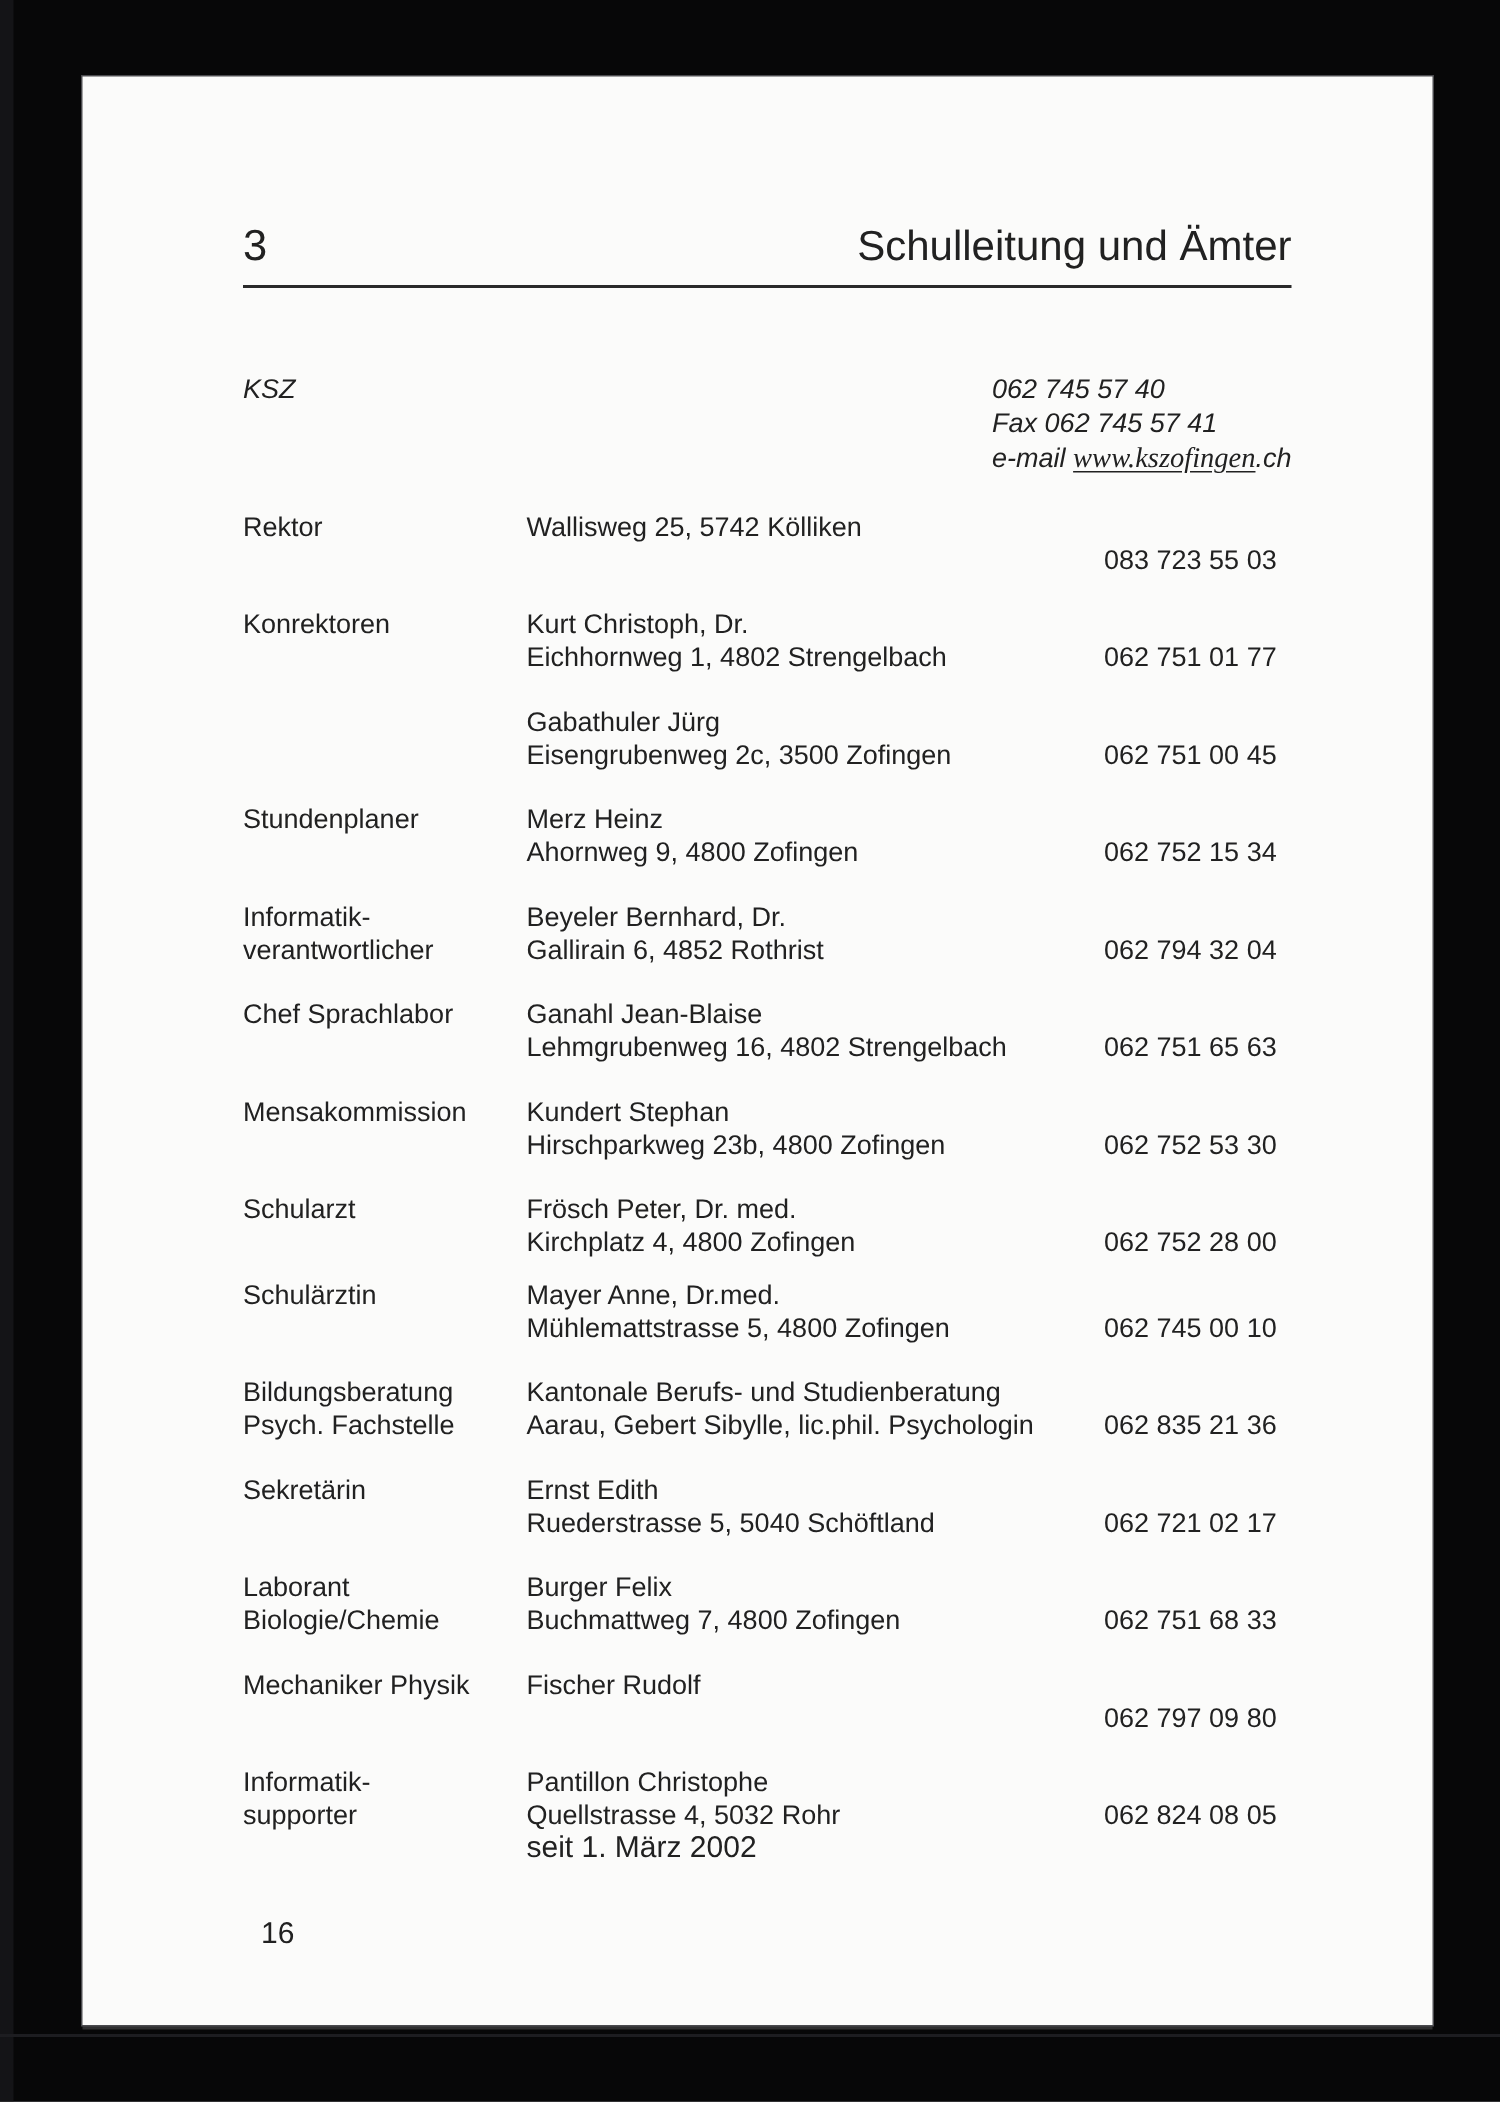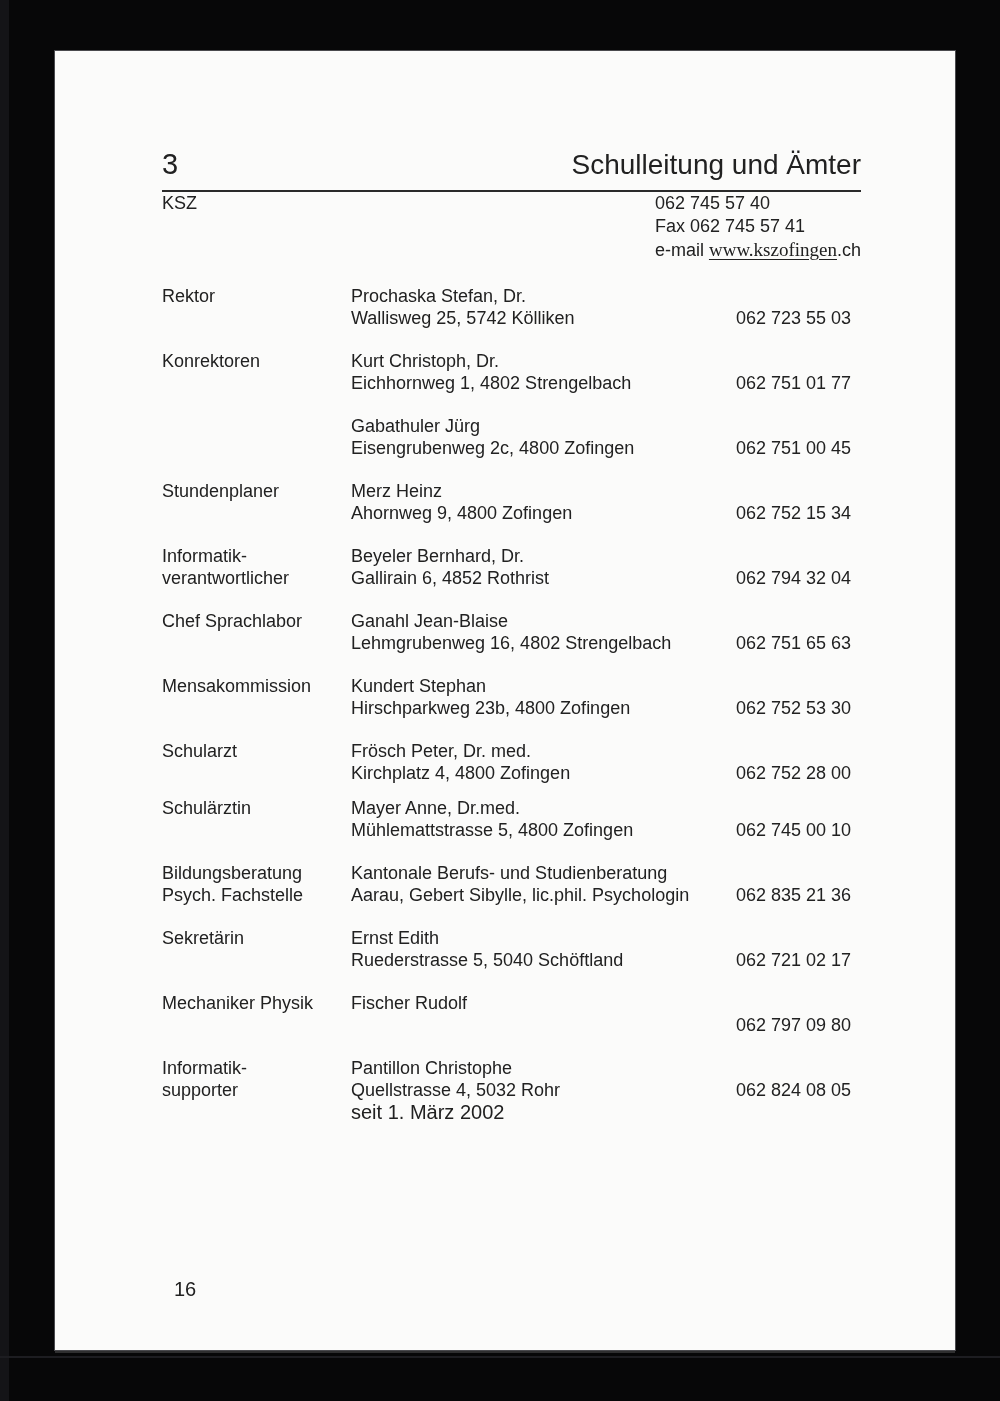--- a/index.html
+++ b/index.html
@@ -46,23 +46,25 @@
   }
   .chapter-num {
     font-size: 29px;
     letter-spacing: 1px;
   }
   .doc-title {
     margin-left: auto;
     font-size: 28px;
   }
   .contact-block {
+    margin-top: 56px;
     display: flex;
     font-size: 18px;
     line-height: 23px;
+    font-style: italic;
   }
   .contact-right {
     margin-left: auto;
   }
   .email-link {
     font-family: "Liberation Serif", "DejaVu Serif", serif;
     text-decoration: underline;
     text-underline-offset: 3px;
     color: var(--ink);
     font-size: 19px;
@@ -113,40 +115,39 @@
         <div><span>e-mail </span><span class="email-link">www.kszofingen</span><span>.ch</span></div>
       </div>
     </div>
 
     <div class="directory">
         <div class="row">
     <div class="role-cell">
             <div>Rektor</div>
           </div>
     <div class="info-cell">
-            <div>Prochaska Stefan, Dr.</div>
             <div>Wallisweg 25, 5742 Kölliken</div>
           </div>
-    <div class="phone-cell">062 723 55 03</div>
+    <div class="phone-cell">083 723 55 03</div>
   </div>
         <div class="row">
     <div class="role-cell">
             <div>Konrektoren</div>
           </div>
     <div class="info-cell">
             <div>Kurt Christoph, Dr.</div>
             <div>Eichhornweg 1, 4802 Strengelbach</div>
           </div>
     <div class="phone-cell">062 751 01 77</div>
   </div>
         <div class="row">
     <div class="role-cell"></div>
     <div class="info-cell">
             <div>Gabathuler Jürg</div>
-            <div>Eisengrubenweg 2c, 4800 Zofingen</div>
+            <div>Eisengrubenweg 2c, 3500 Zofingen</div>
           </div>
     <div class="phone-cell">062 751 00 45</div>
   </div>
         <div class="row">
     <div class="role-cell">
             <div>Stundenplaner</div>
           </div>
     <div class="info-cell">
             <div>Merz Heinz</div>
             <div>Ahornweg 9, 4800 Zofingen</div>
@@ -217,20 +218,31 @@
   </div>
         <div class="row">
     <div class="role-cell">
             <div>Sekretärin</div>
           </div>
     <div class="info-cell">
             <div>Ernst Edith</div>
             <div>Ruederstrasse 5, 5040 Schöftland</div>
           </div>
     <div class="phone-cell">062 721 02 17</div>
+  </div>
+        <div class="row">
+    <div class="role-cell">
+            <div>Laborant</div>
+            <div>Biologie/Chemie</div>
+          </div>
+    <div class="info-cell">
+            <div>Burger Felix</div>
+            <div>Buchmattweg 7, 4800 Zofingen</div>
+          </div>
+    <div class="phone-cell">062 751 68 33</div>
   </div>
         <div class="row">
     <div class="role-cell">
             <div>Mechaniker Physik</div>
           </div>
     <div class="info-cell">
             <div>Fischer Rudolf</div>
           </div>
     <div class="phone-cell">062 797 09 80</div>
   </div>

